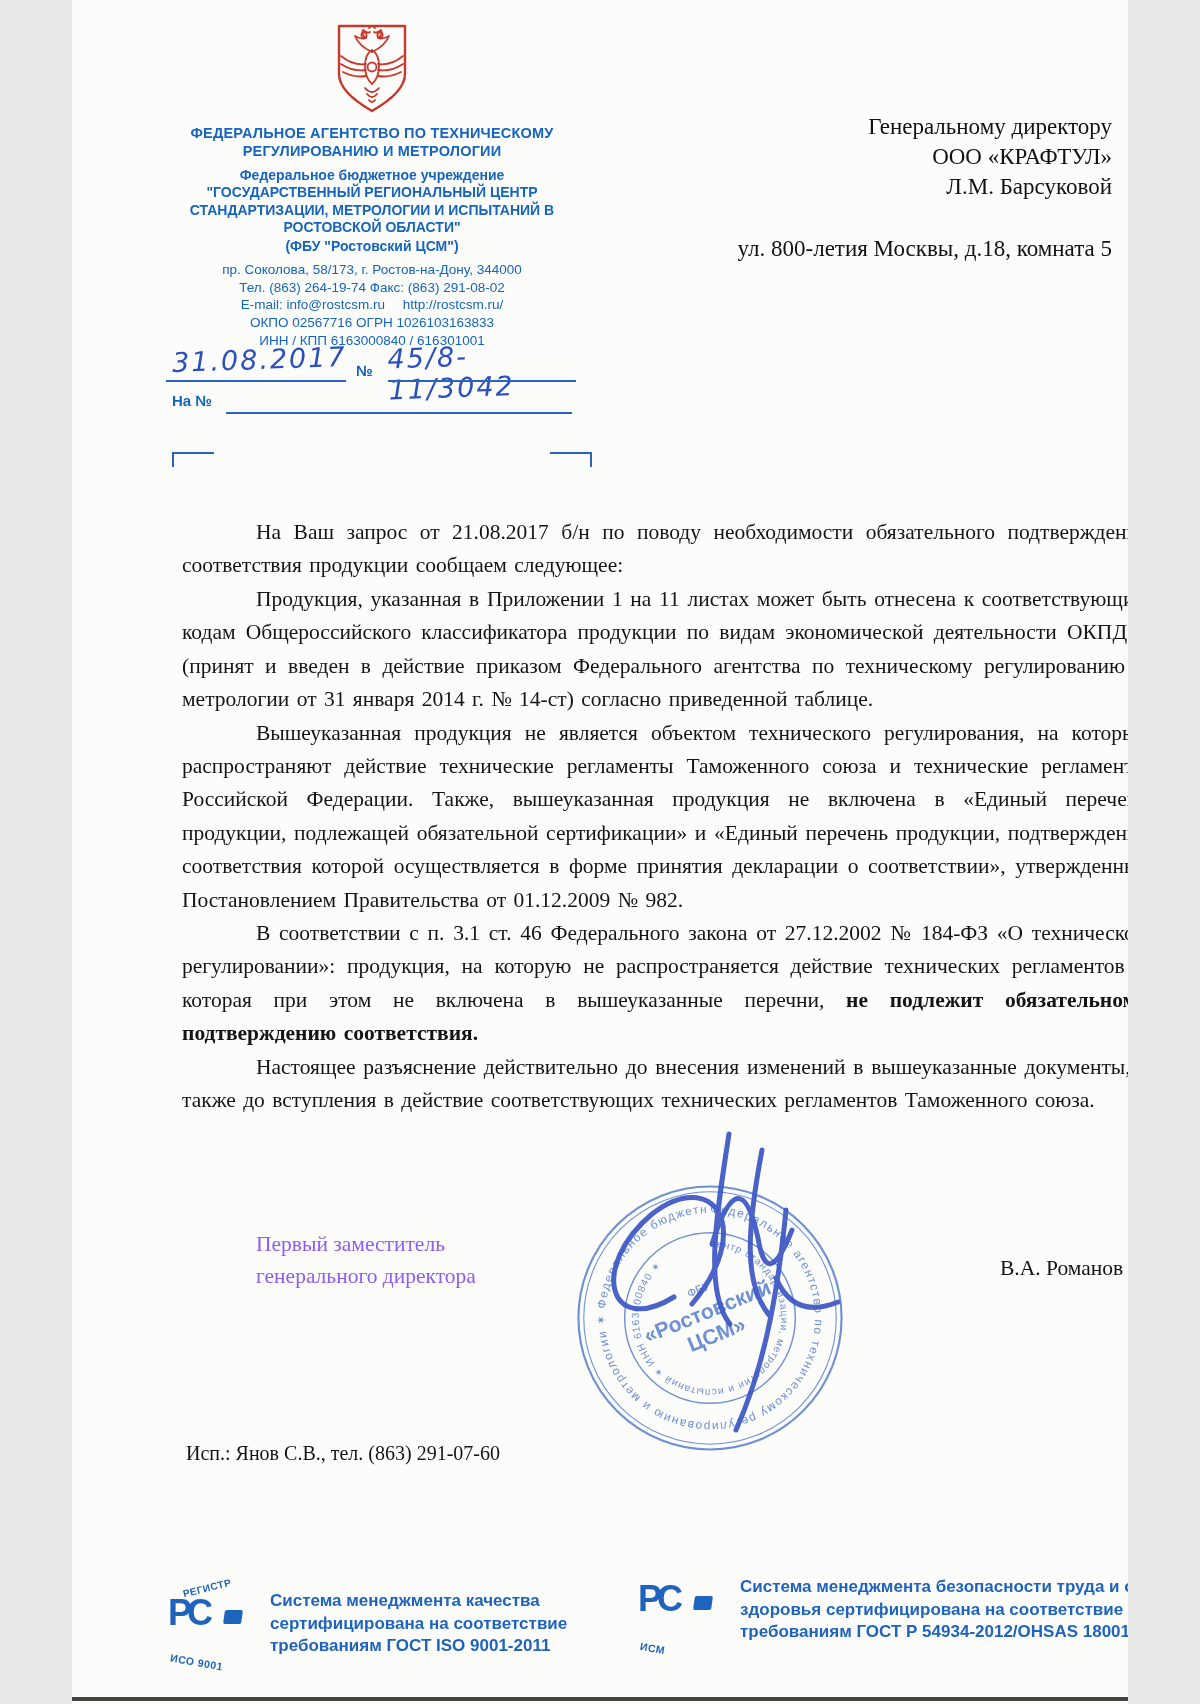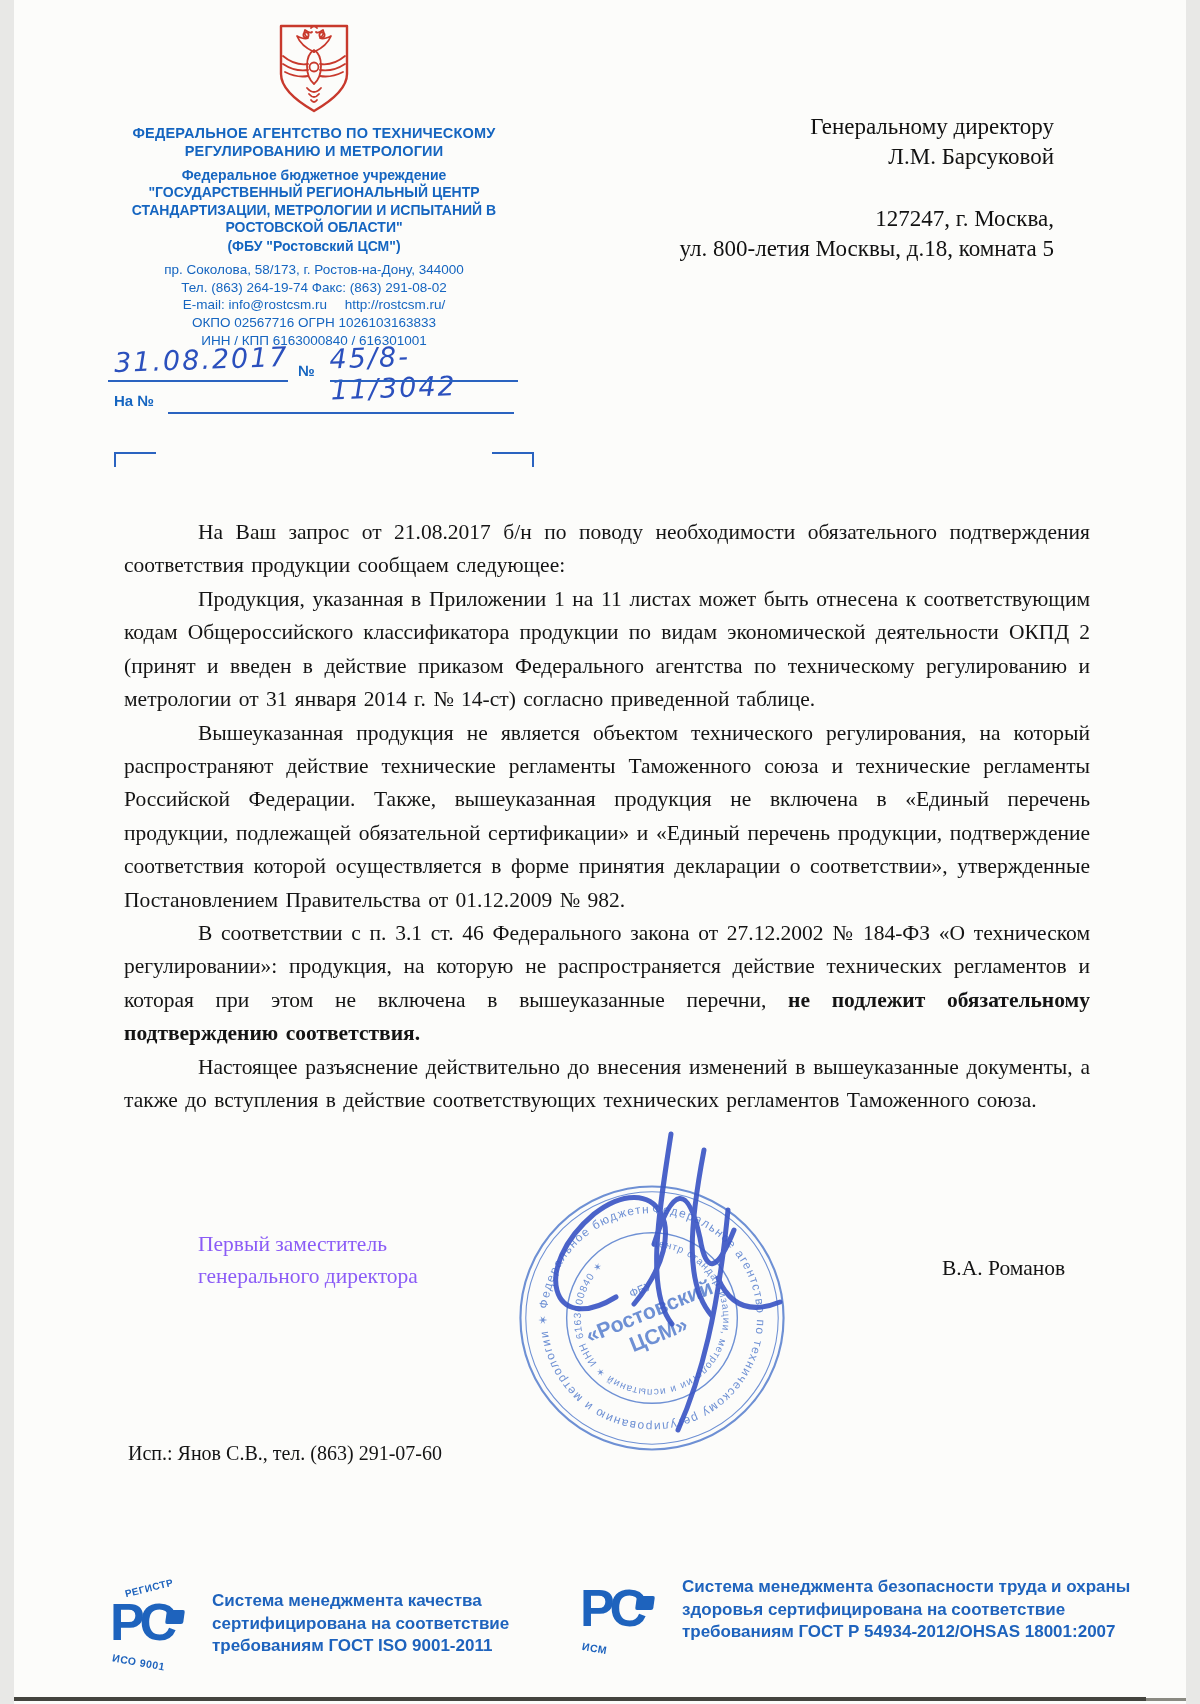--- a/index.html
+++ b/index.html
@@ -1,19 +1,19 @@
 <!DOCTYPE html>
 <html lang="ru"><head>
 <meta charset="utf-8">
 <style>
   html,body{margin:0;padding:0;}
   body{background:#e8e8e6;}
   .page{
     position:relative;
-    width:1172px;height:1704px;
+    width:1056px;height:1704px;
     margin:0 auto;
     background:#fcfcfa;
     overflow:hidden;
     font-family:"Liberation Serif", serif;
     color:#161616;
   }
   
   .lh{
     position:absolute;left:88px;top:20px;width:424px;
     text-align:center;
@@ -79,21 +79,21 @@
   .stamp-wrap{position:absolute;left:478px;top:1158px;width:320px;height:320px;opacity:.88;}
   .autograph{position:absolute;left:452px;top:1092px;width:380px;height:360px;}
   
   .executor{position:absolute;left:114px;top:1442px;font-size:20px;color:#141414;}
   
   .badge{position:absolute;display:flex;align-items:center;gap:14px;color:#1e63bd;}
   .badge .logo{position:relative;width:88px;height:84px;flex:0 0 auto;}
   .badge .logo .top{position:absolute;left:14px;top:-2px;width:70px;font-size:10px;font-weight:bold;
      font-family:"Liberation Sans", sans-serif;transform:rotate(-14deg);letter-spacing:.5px;}
   .badge .logo .rs{position:absolute;left:0;top:10px;font-family:"Liberation Sans", sans-serif;
-     font-weight:bold;font-size:52px;letter-spacing:-4px;color:#1e63bd;}
+     font-weight:bold;font-size:36px;letter-spacing:-4px;color:#1e63bd;}
   .badge .logo .tick{position:absolute;left:56px;top:28px;width:18px;height:14px;background:#1e63bd;
      border-radius:2px;transform:skewX(-8deg);}
   .badge .logo .bottom{position:absolute;left:2px;bottom:-2px;font-size:10.5px;font-weight:bold;
      font-family:"Liberation Sans", sans-serif;transform:rotate(10deg);letter-spacing:.5px;}
   .badge .btxt{font-family:"Liberation Sans", sans-serif;font-weight:bold;font-size:17px;line-height:1.35;}
   .badge.left{left:96px;top:1582px;width:470px;}
   .badge.right{left:566px;top:1568px;width:560px;}
   .scan-strip{position:absolute;left:0;bottom:3px;width:1132px;height:4px;background:#44443e;}
   .scan-strip2{position:absolute;left:1132px;bottom:3px;width:68px;height:3px;background:#8a8a82;}
 </style>
@@ -145,23 +145,23 @@
   </div>
   <div class="refline">
     <span class="reflabel">На №</span>
     <span class="uline"></span>
   </div>
   <div class="corner cl"></div>
   <div class="corner cr"></div>
 
   <div class="recipient">
     <div>Генеральному директору</div>
+    <div>ООО «КРАФТУЛ»</div>
     <div>Л.М. Барсуковой</div>
     <div class="gap"></div>
-    <div>127247, г. Москва,</div>
     <div>ул. 800-летия Москвы, д.18, комната 5</div>
   </div>
 
   <div class="body-text">
     <p>На Ваш запрос от 21.08.2017 б/н по поводу необходимости обязательного подтверждения соответствия продукции сообщаем следующее:</p>
     <p>Продукция, указанная в Приложении 1 на 11 листах может быть отнесена к соответствующим кодам Общероссийского классификатора продукции по видам экономической деятельности ОКПД 2 (принят и введен в действие приказом Федерального агентства по техническому регулированию и метрологии от 31 января 2014 г. № 14-ст) согласно приведенной таблице.</p>
     <p>Вышеуказанная продукция не является объектом технического регулирования, на который распространяют действие технические регламенты Таможенного союза и технические регламенты Российской Федерации. Также, вышеуказанная продукция не включена в «Единый перечень продукции, подлежащей обязательной сертификации» и «Единый перечень продукции, подтверждение соответствия которой осуществляется в форме принятия декларации о соответствии», утвержденные Постановлением Правительства от 01.12.2009 № 982.</p>
     <p><span>В соответствии с п. 3.1 ст. 46 Федерального закона от 27.12.2002 № 184-ФЗ «О техническом регулировании»: продукция, на которую не распространяется действие технических регламентов и которая при этом не включена в вышеуказанные перечни, </span><span class="b">не подлежит обязательному подтверждению соответствия.</span></p>
     <p>Настоящее разъяснение действительно до внесения изменений в вышеуказанные документы, а также до вступления в действие соответствующих технических регламентов Таможенного союза.</p>
   </div>

